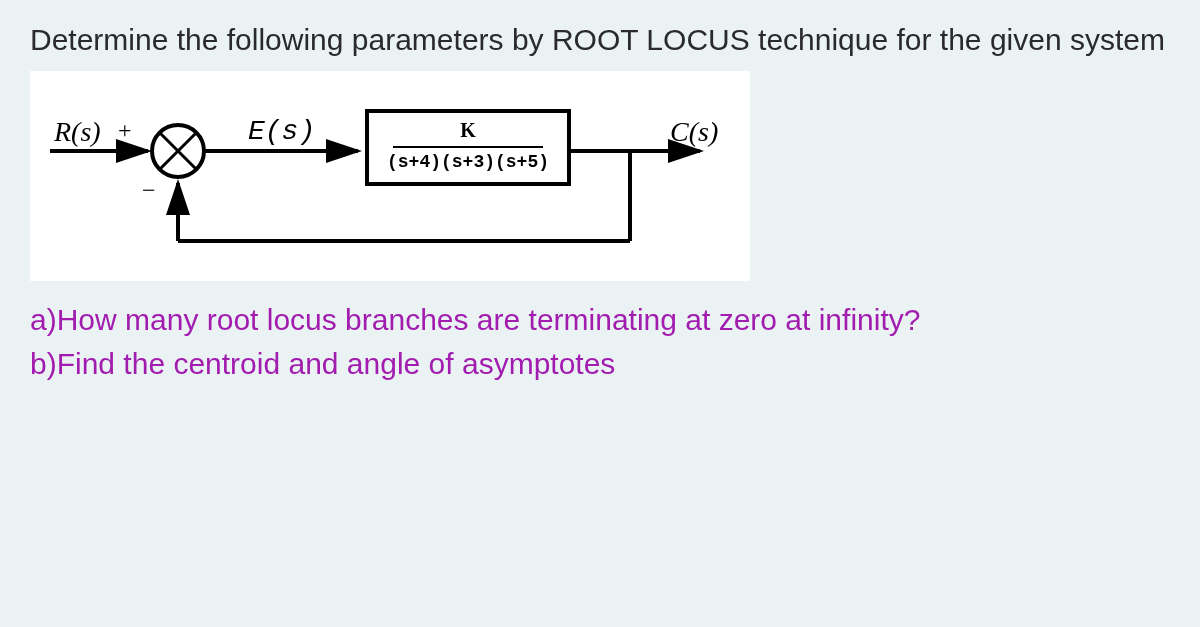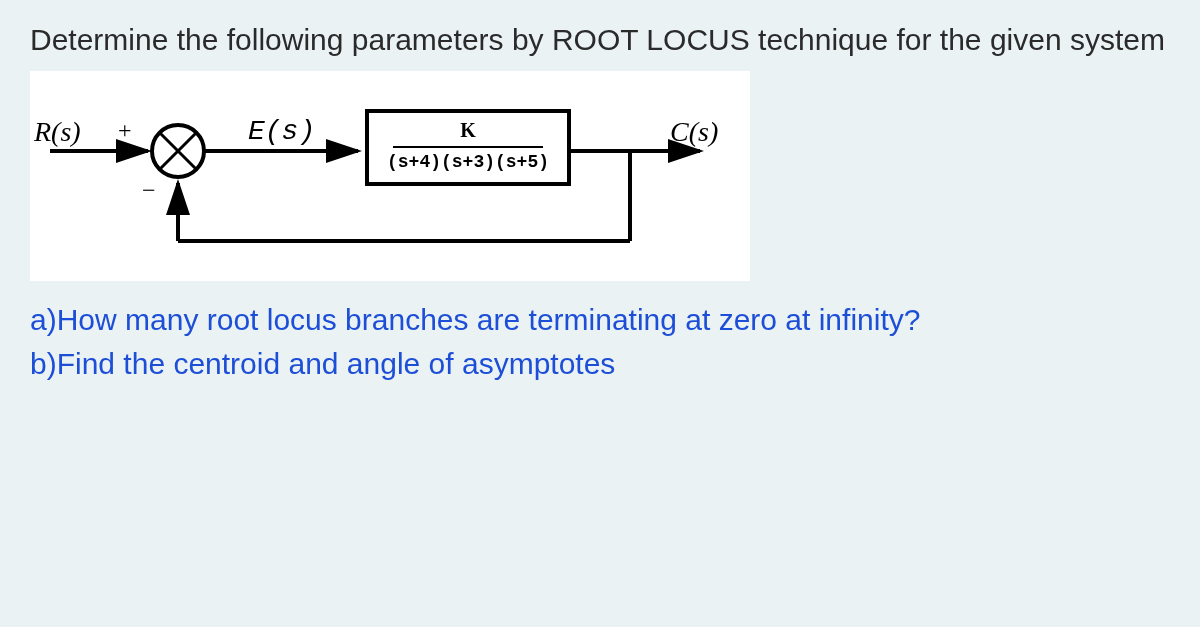--- a/index.html
+++ b/index.html
@@ -59,35 +59,35 @@
     margin: 0 auto 4px auto;
     width: 150px;
   }
   .tf-den {
     font-family: Liberation Mono, monospace;
     font-weight: bold;
     font-size: 18px;
   }
   .questions {
     font-size: 30px;
-    color: #1d4ed8;
+    color: #a21caf;
     line-height: 1.4;
   }
   .q-line { margin-bottom: 2px; }
 </style>
 </head>
 <body>
 
 <div class="page">
 
   <div class="prompt">Determine the following parameters by ROOT   LOCUS technique for the given system</div>
 
   <div class="diagram-wrap">
 
-    <div class="signal-label" style="left:4px; top:45px;">R(s)</div>
+    <div class="signal-label" style="left:24px; top:45px;">R(s)</div>
 
     <div class="plus-label" style="left:88px; top:46px;">+</div>
 
     <svg width="720" height="210" style="position:absolute;left:0;top:0;">
       <defs>
         <marker id="arrow" markerWidth="10" markerHeight="10" refX="8" refY="3" orient="auto">
           <path d="M0,0 L0,6 L9,3 z" fill="#000"></path>
         </marker>
       </defs>
 

